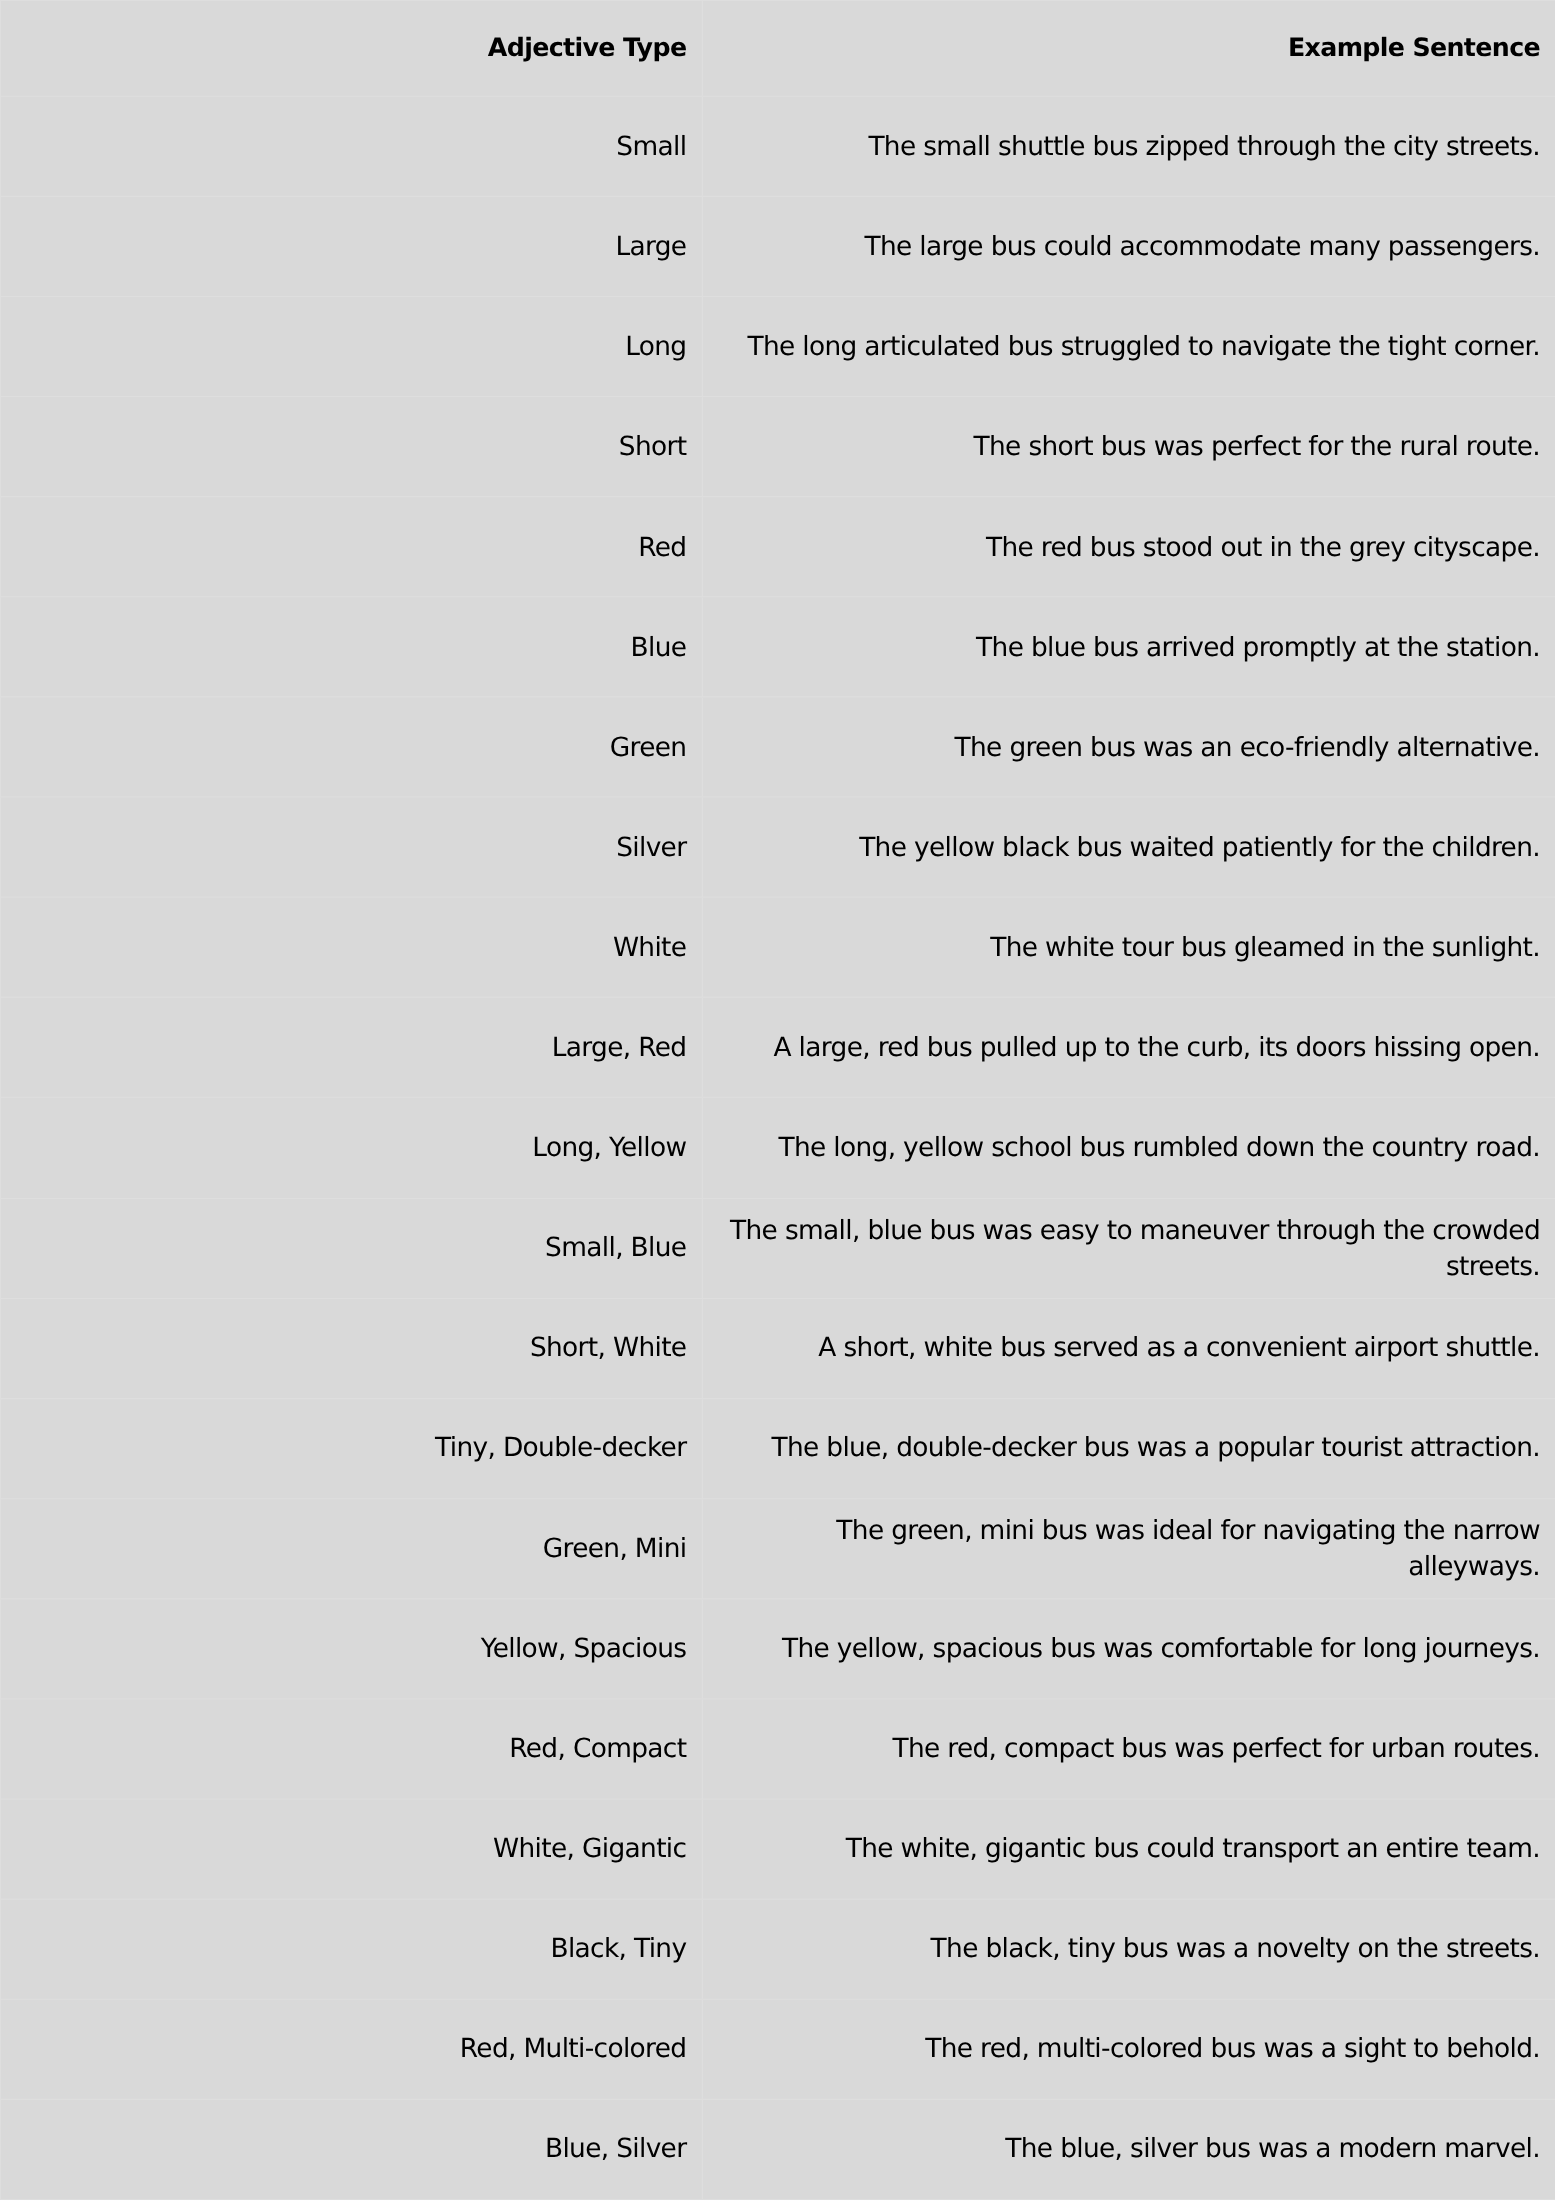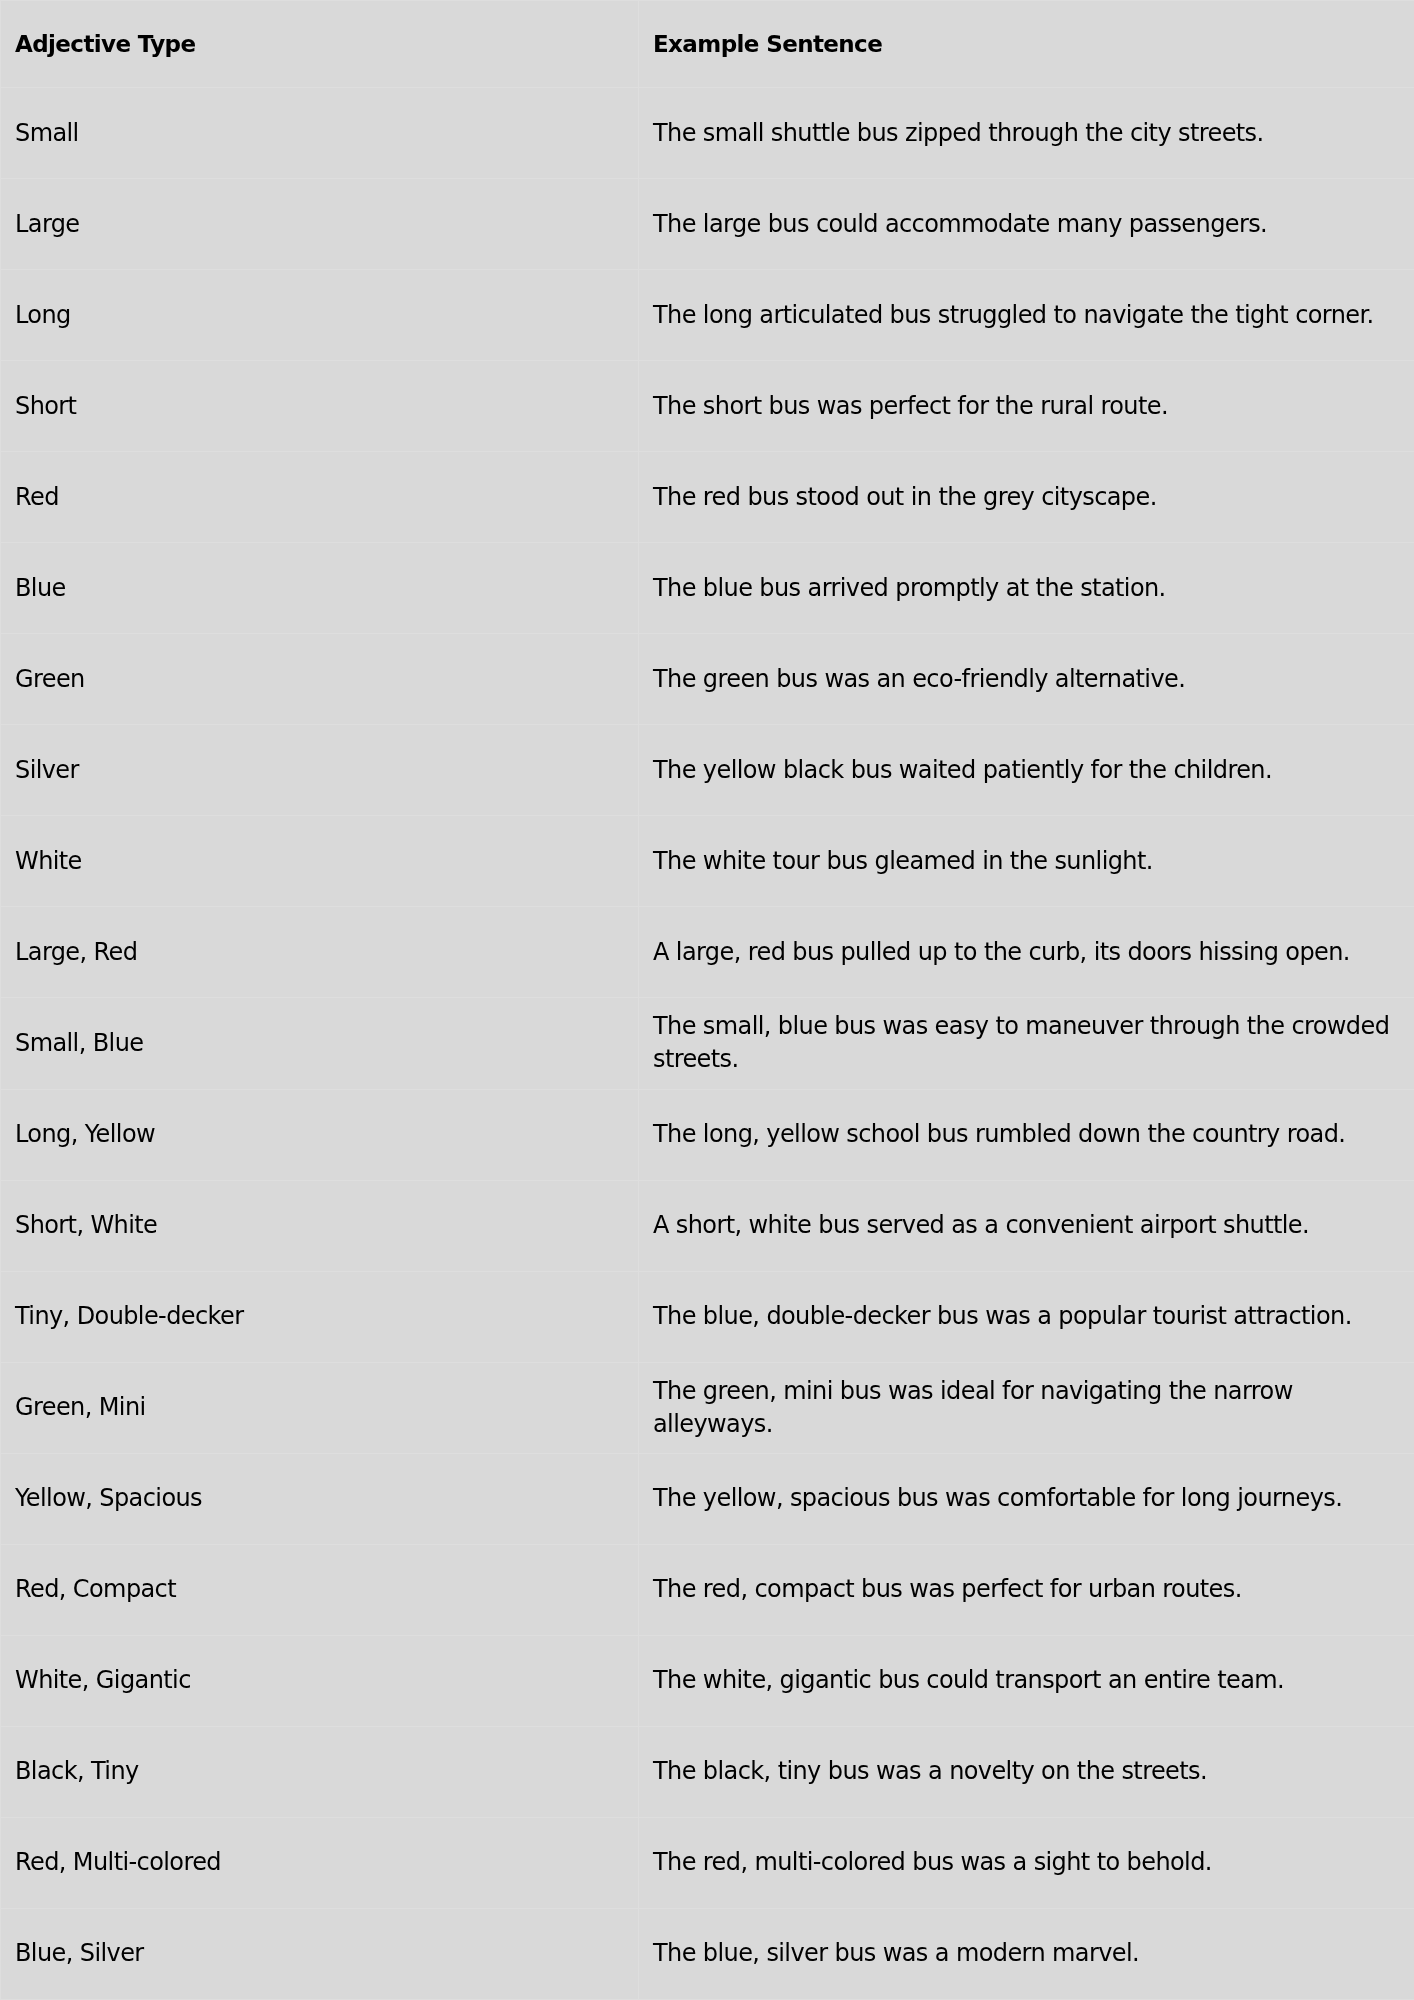--- a/index.html
+++ b/index.html
@@ -20,21 +20,21 @@
     border-collapse: collapse;
     table-layout: fixed;
     background: #d9d9d9;
   }
   table.adj-table col.c1 { width: 638px; }
   table.adj-table col.c2 { width: 776px; }
   table.adj-table th,
   table.adj-table td {
     border: 1px solid #dedede;
     padding: 0 14px;
-    text-align: left;
+    text-align: right;
     vertical-align: middle;
     font-size: 24px;
     line-height: 33px;
     letter-spacing: -0.6px;
   }
   table.adj-table th {
     font-weight: bold;
     font-size: 23px;
   }
   table.adj-table tr { height: 87px; }
@@ -88,26 +88,26 @@
     </tr>
     <tr>
       <td>White</td>
       <td>The white tour bus gleamed in the sunlight.</td>
     </tr>
     <tr>
       <td>Large, Red</td>
       <td>A large, red bus pulled up to the curb, its doors hissing open.</td>
     </tr>
     <tr>
+      <td>Long, Yellow</td>
+      <td>The long, yellow school bus rumbled down the country road.</td>
+    </tr>
+    <tr>
       <td>Small, Blue</td>
       <td>The small, blue bus was easy to maneuver through the crowded streets.</td>
-    </tr>
-    <tr>
-      <td>Long, Yellow</td>
-      <td>The long, yellow school bus rumbled down the country road.</td>
     </tr>
     <tr>
       <td>Short, White</td>
       <td>A short, white bus served as a convenient airport shuttle.</td>
     </tr>
     <tr>
       <td>Tiny, Double-decker</td>
       <td>The blue, double-decker bus was a popular tourist attraction.</td>
     </tr>
     <tr>

